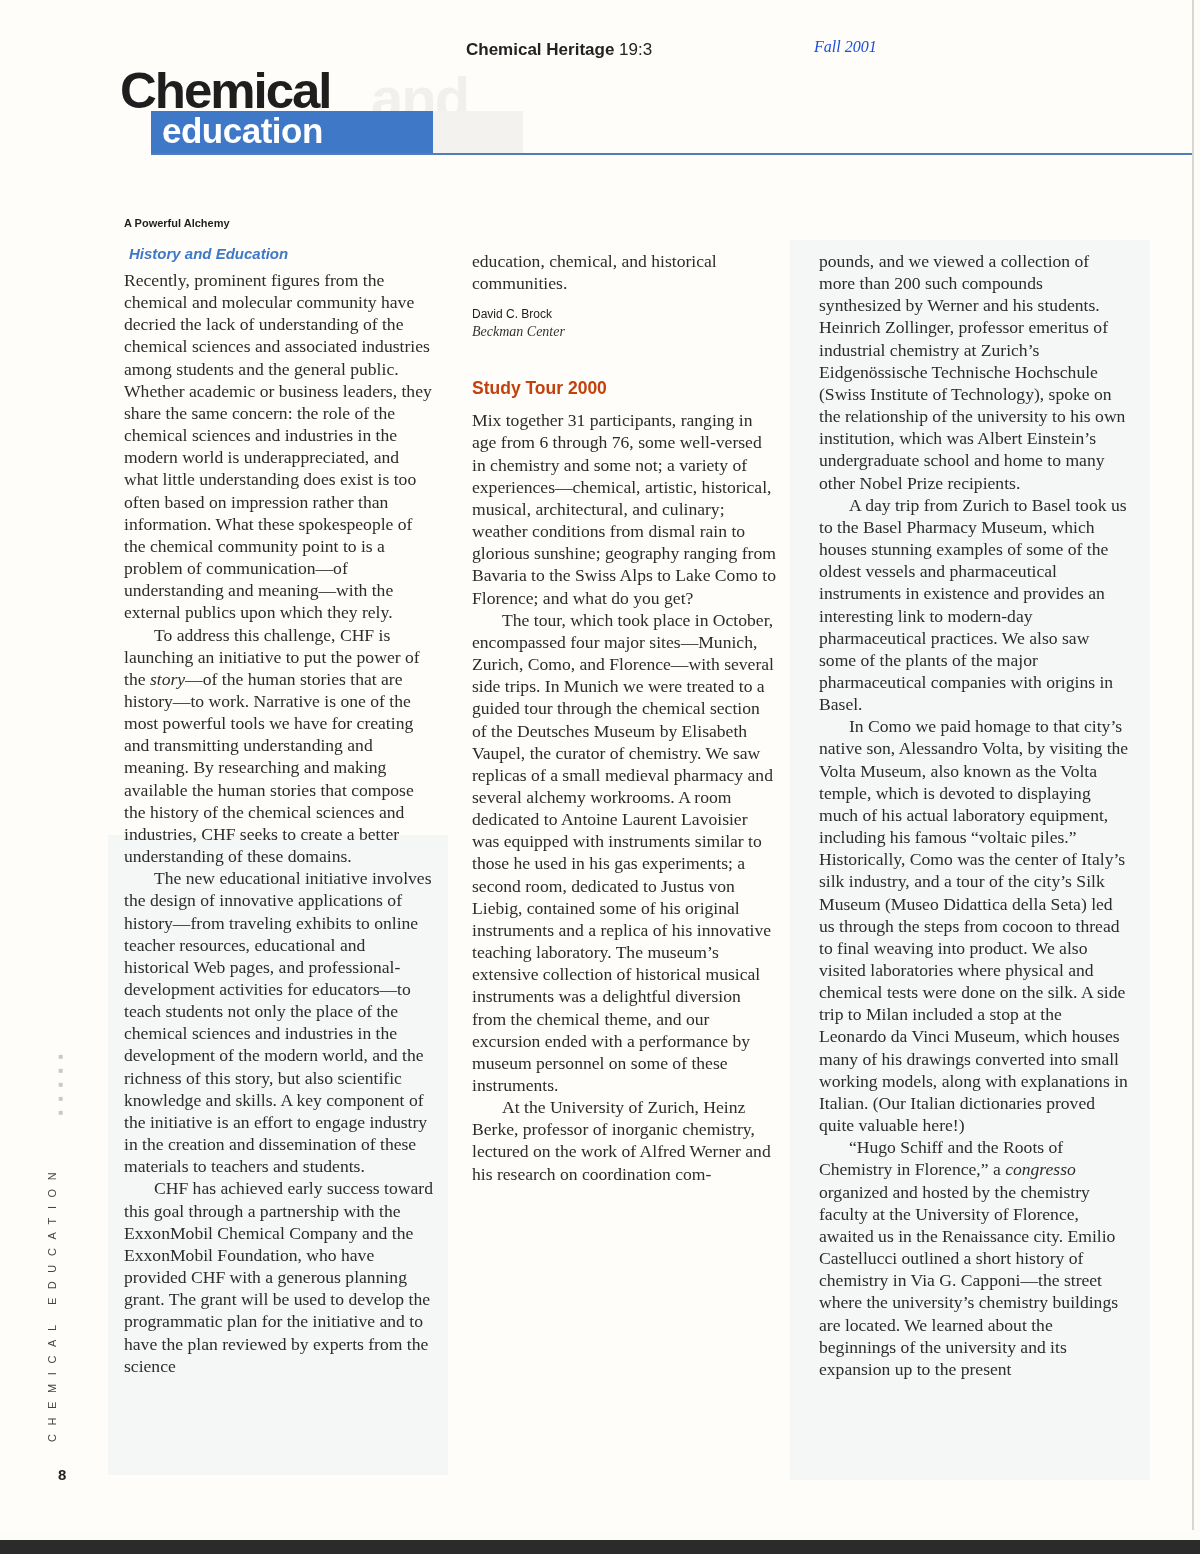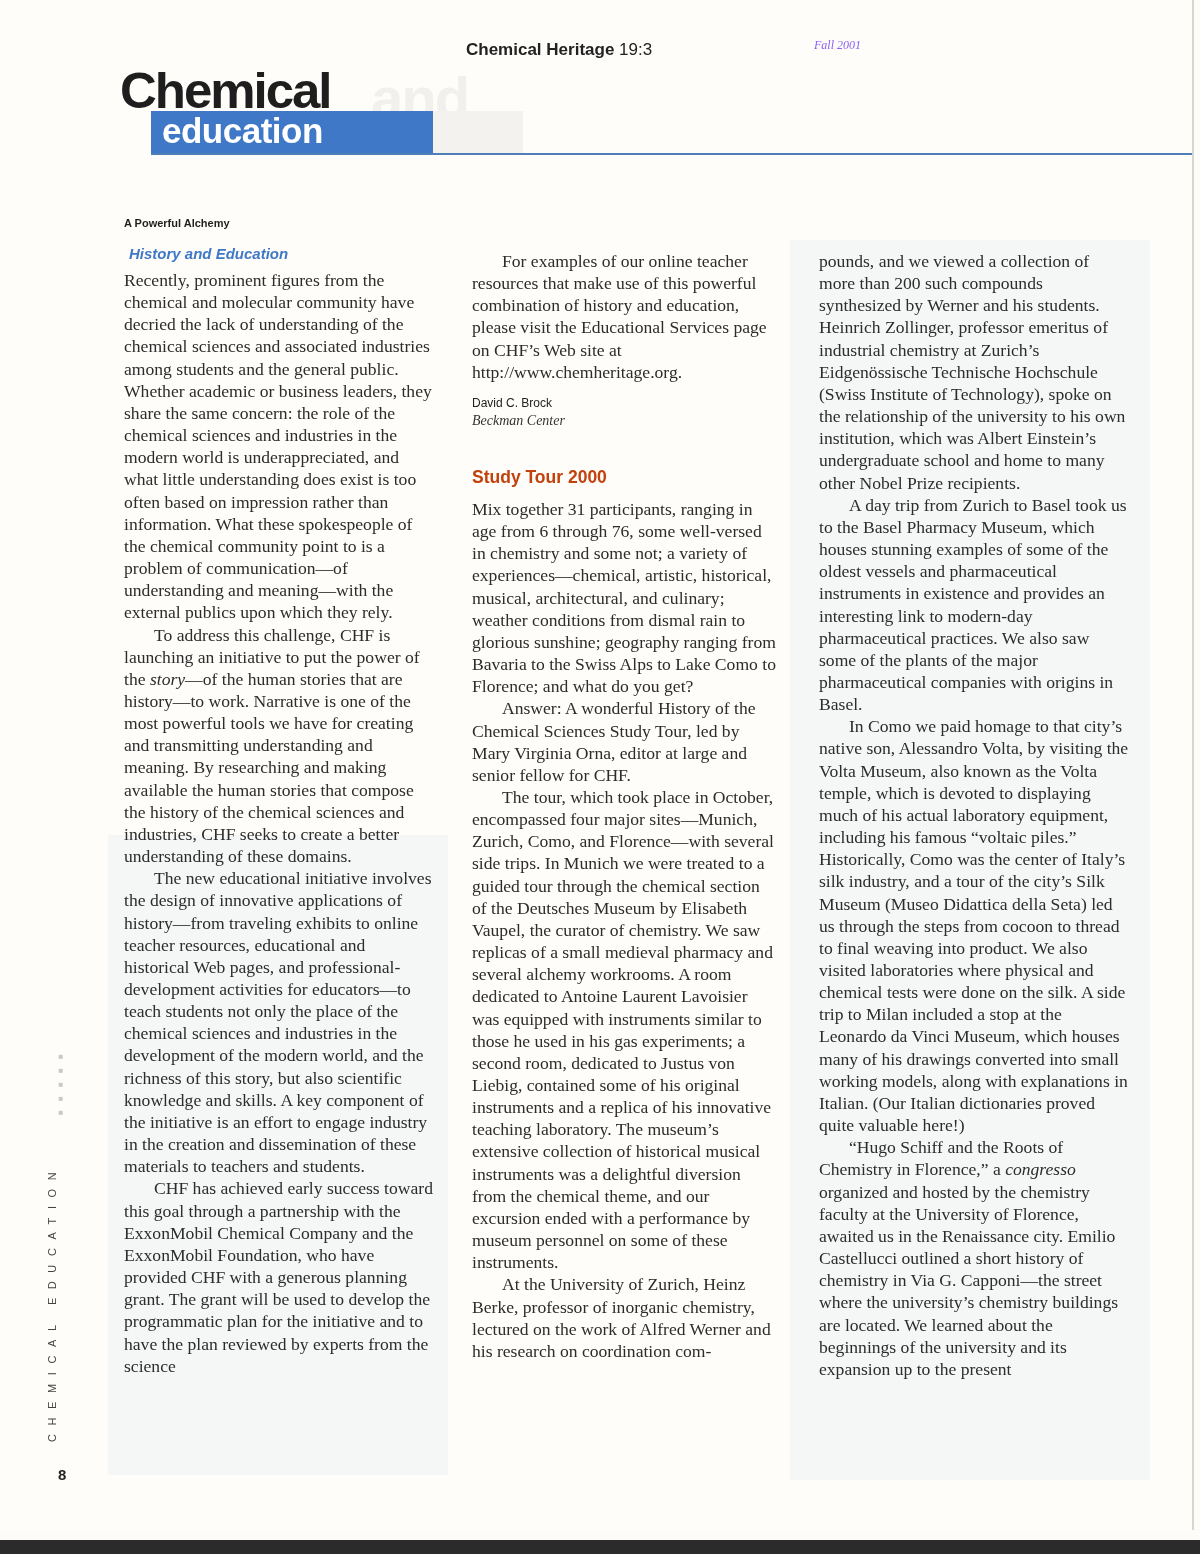--- a/index.html
+++ b/index.html
@@ -18,21 +18,21 @@
     position: absolute; left: 0; top: 1540px; width: 1200px; height: 14px;
     background: #2b2b2b;
   }
   .running-head {
     position: absolute; top: 40px; left: 466px;
     font-family: "Liberation Sans", sans-serif; font-size: 17px; color: #222;
   }
   .running-head b { font-weight: bold; }
   .running-date {
     position: absolute; top: 38px; left: 814px;
-    font-family: "Liberation Serif", serif; font-style: italic; font-size: 12px; color: #8b5cf6;
+    font-family: "Liberation Serif", serif; font-style: italic; font-size: 16px; color: #1d4ed8;
   }
   .masthead-chem {
     position: absolute; left: 120px; top: 66px;
     font-family: "Liberation Sans", sans-serif; font-weight: bold;
     font-size: 50px; letter-spacing: -2px; color: #1e1e1e; line-height: 1;
     transform: scaleX(1.02); transform-origin: left;
   }
   .masthead-band {
     position: absolute; left: 151px; top: 111px; width: 282px; height: 43px;
     background: #3f78c7;
@@ -130,26 +130,25 @@
   <div class="col col1">
     <h2 class="h-article">A Powerful Alchemy</h2>
     <h3 class="h-sub">History and Education</h3>
     <p>Recently, prominent figures from the chemical and molecular community have decried the lack of understanding of the chemical sciences and associated industries among students and the general public. Whether academic or business leaders, they share the same concern: the role of the chemical sciences and industries in the modern world is underappreciated, and what little understanding does exist is too often based on impression rather than information. What these spokespeople of the chemical community point to is a problem of communication—of understanding and meaning—with the external publics upon which they rely.</p>
     <p class="indent"><span>To address this challenge, CHF is launching an initiative to put the power of the </span><em>story</em><span>—of the human stories that are history—to work. Narrative is one of the most powerful tools we have for creating and transmitting understanding and meaning. By researching and making available the human stories that compose the history of the chemical sciences and industries, CHF seeks to create a better understanding of these domains.</span></p>
     <p class="indent">The new educational initiative involves the design of innovative applications of history—from traveling exhibits to online teacher resources, educational and historical Web pages, and professional-development activities for educators—to teach students not only the place of the chemical sciences and industries in the development of the modern world, and the richness of this story, but also scientific knowledge and skills. A key component of the initiative is an effort to engage industry in the creation and dissemination of these materials to teachers and students.</p>
     <p class="indent">CHF has achieved early success toward this goal through a partnership with the ExxonMobil Chemical Company and the ExxonMobil Foundation, who have provided CHF with a generous planning grant. The grant will be used to develop the programmatic plan for the initiative and to have the plan reviewed by experts from the science</p>
   </div>
 
   <div class="col col2">
-    <p class="indent">For examples of our online teacher resources that make use of this powerful combination of history and education, please visit the Educational Services page on CHF’s Web site at http://www.chemheritage.org.</p>
+    <p>education, chemical, and historical communities.</p>
     <div class="byline-name">David C. Brock</div>
     <div class="byline-org">Beckman Center</div>
     <h2 class="h-section">Study Tour 2000</h2>
     <p>Mix together 31 participants, ranging in age from 6 through 76, some well-versed in chemistry and some not; a variety of experiences—chemical, artistic, historical, musical, architectural, and culinary; weather conditions from dismal rain to glorious sunshine; geography ranging from Bavaria to the Swiss Alps to Lake Como to Florence; and what do you get?</p>
-    <p class="indent">Answer: A wonderful History of the Chemical Sciences Study Tour, led by Mary Virginia Orna, editor at large and senior fellow for CHF.</p>
     <p class="indent">The tour, which took place in October, encompassed four major sites—Munich, Zurich, Como, and Florence—with several side trips. In Munich we were treated to a guided tour through the chemical section of the Deutsches Museum by Elisabeth Vaupel, the curator of chemistry. We saw replicas of a small medieval pharmacy and several alchemy workrooms. A room dedicated to Antoine Laurent Lavoisier was equipped with instruments similar to those he used in his gas experiments; a second room, dedicated to Justus von Liebig, contained some of his original instruments and a replica of his innovative teaching laboratory. The museum’s extensive collection of historical musical instruments was a delightful diversion from the chemical theme, and our excursion ended with a performance by museum personnel on some of these instruments.</p>
     <p class="indent">At the University of Zurich, Heinz Berke, professor of inorganic chemistry, lectured on the work of Alfred Werner and his research on coordination com-</p>
   </div>
 
   <div class="col col3">
     <p>pounds, and we viewed a collection of more than 200 such compounds synthesized by Werner and his students. Heinrich Zollinger, professor emeritus of industrial chemistry at Zurich’s Eidgenössische Technische Hochschule (Swiss Institute of Technology), spoke on the relationship of the university to his own institution, which was Albert Einstein’s undergraduate school and home to many other Nobel Prize recipients.</p>
     <p class="indent">A day trip from Zurich to Basel took us to the Basel Pharmacy Museum, which houses stunning examples of some of the oldest vessels and pharmaceutical instruments in existence and provides an interesting link to modern-day pharmaceutical practices. We also saw some of the plants of the major pharmaceutical companies with origins in Basel.</p>
     <p class="indent">In Como we paid homage to that city’s native son, Alessandro Volta, by visiting the Volta Museum, also known as the Volta temple, which is devoted to displaying much of his actual laboratory equipment, including his famous “voltaic piles.” Historically, Como was the center of Italy’s silk industry, and a tour of the city’s Silk Museum (Museo Didattica della Seta) led us through the steps from cocoon to thread to final weaving into product. We also visited laboratories where physical and chemical tests were done on the silk. A side trip to Milan included a stop at the Leonardo da Vinci Museum, which houses many of his drawings converted into small working models, along with explanations in Italian. (Our Italian dictionaries proved quite valuable here!)</p>
     <p class="indent"><span>“Hugo Schiff and the Roots of Chemistry in Florence,” a </span><em>congresso</em><span> organized and hosted by the chemistry faculty at the University of Florence, awaited us in the Renaissance city. Emilio Castellucci outlined a short history of chemistry in Via G. Capponi—the street where the university’s chemistry buildings are located. We learned about the beginnings of the university and its expansion up to the present</span></p>
   </div>

